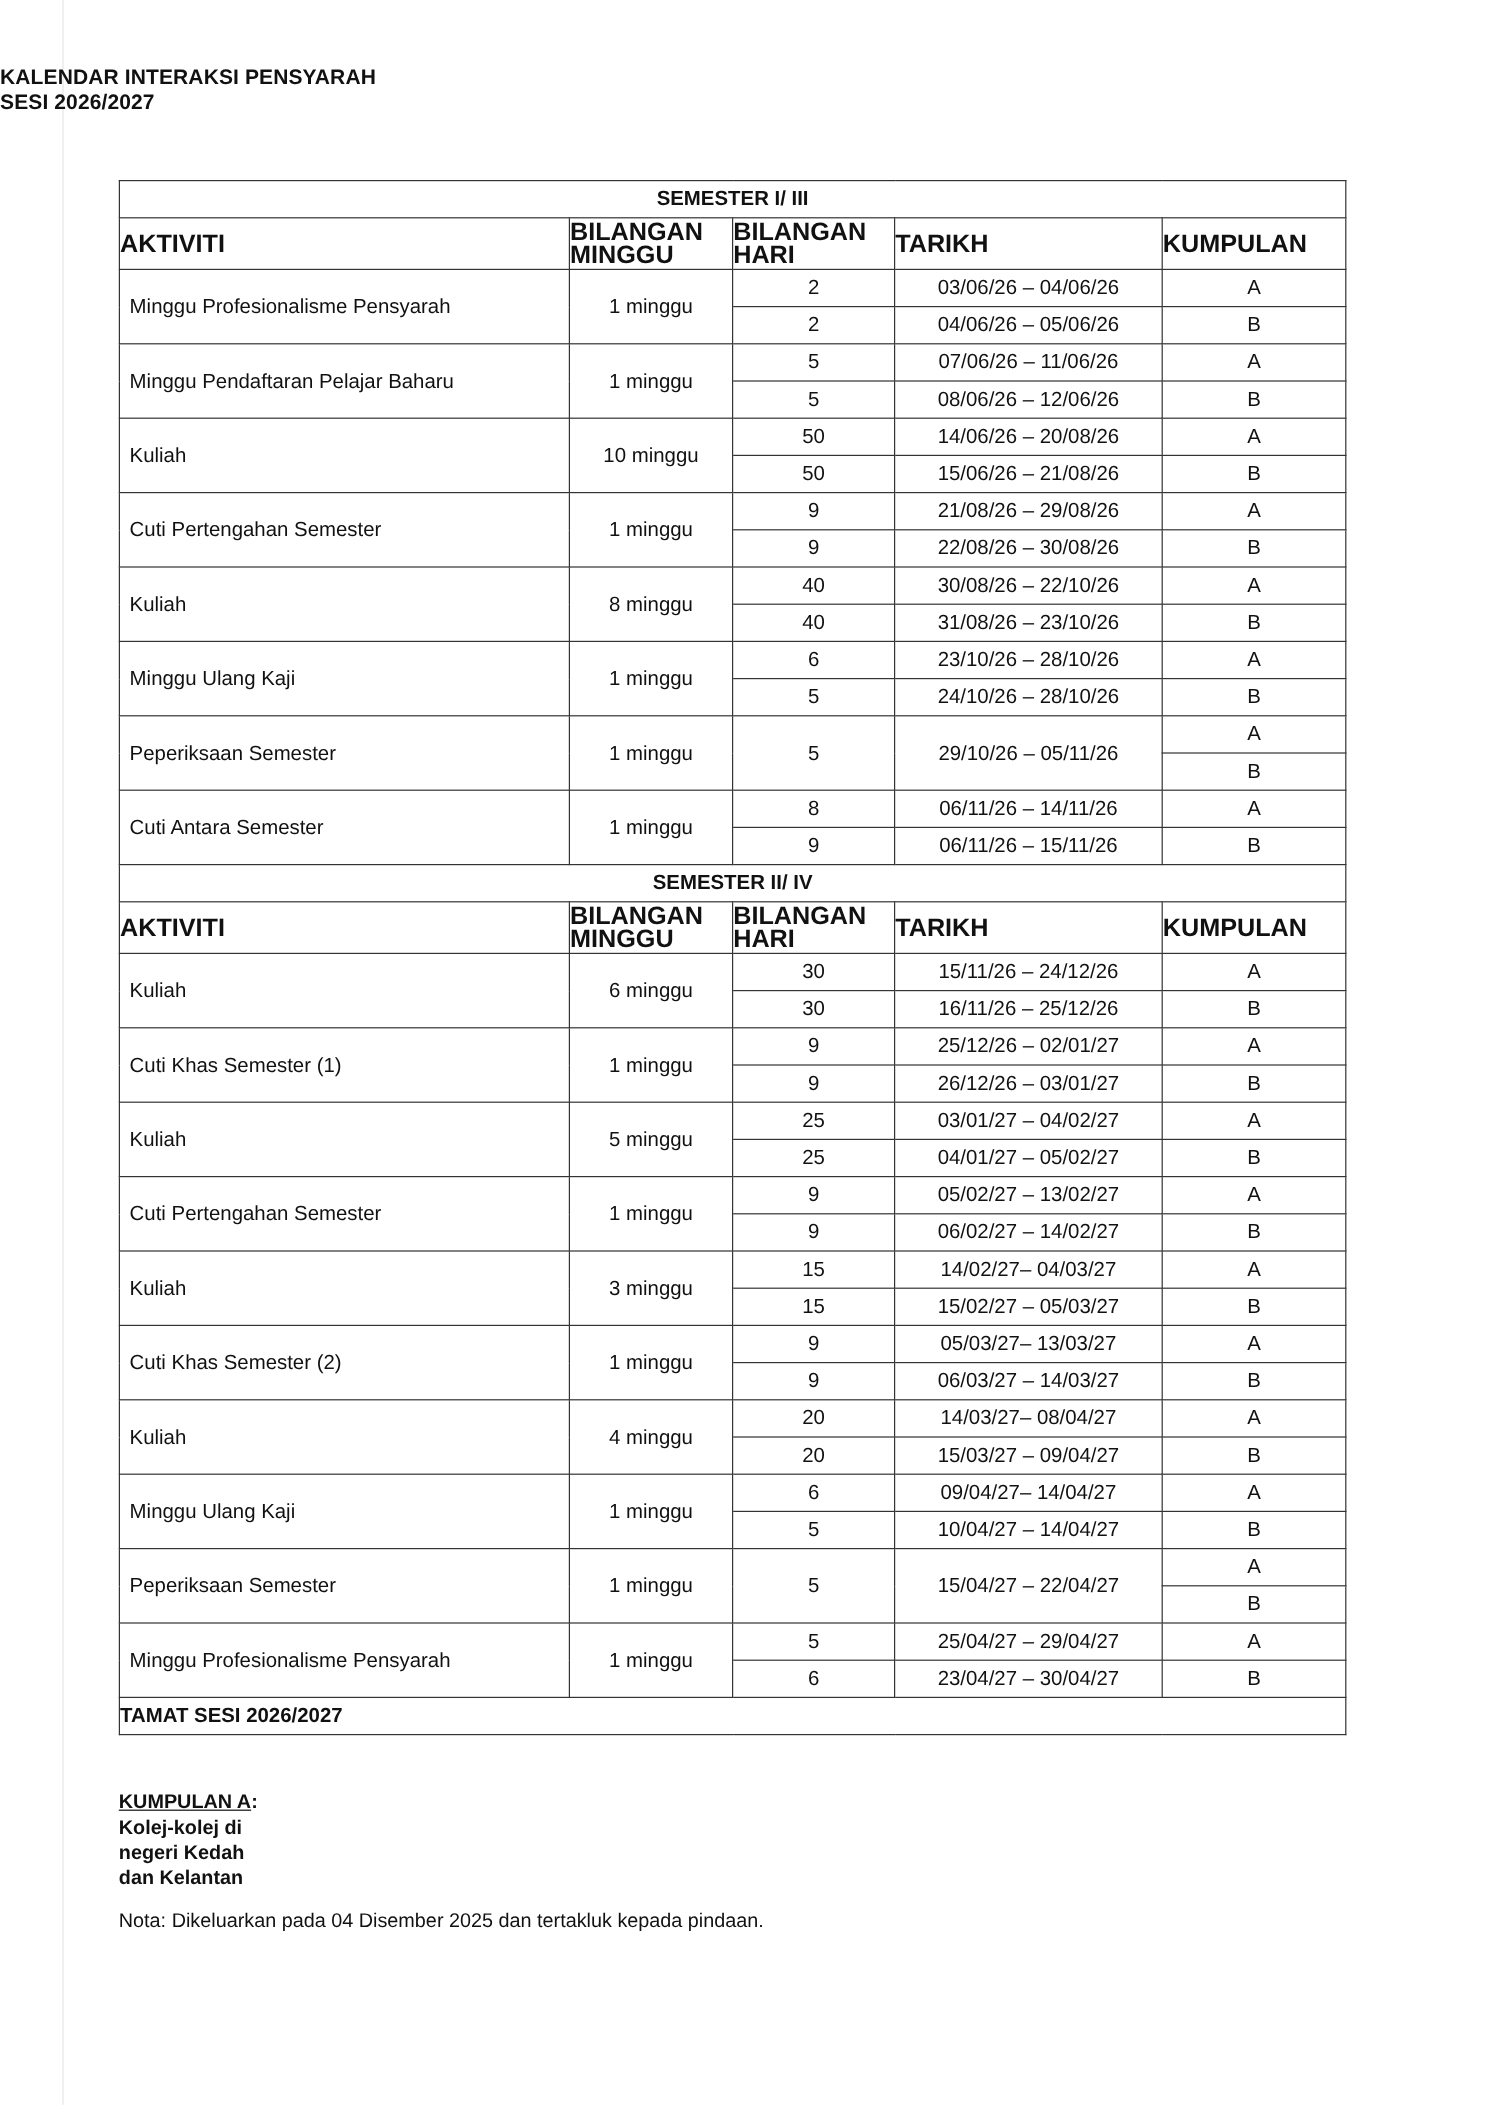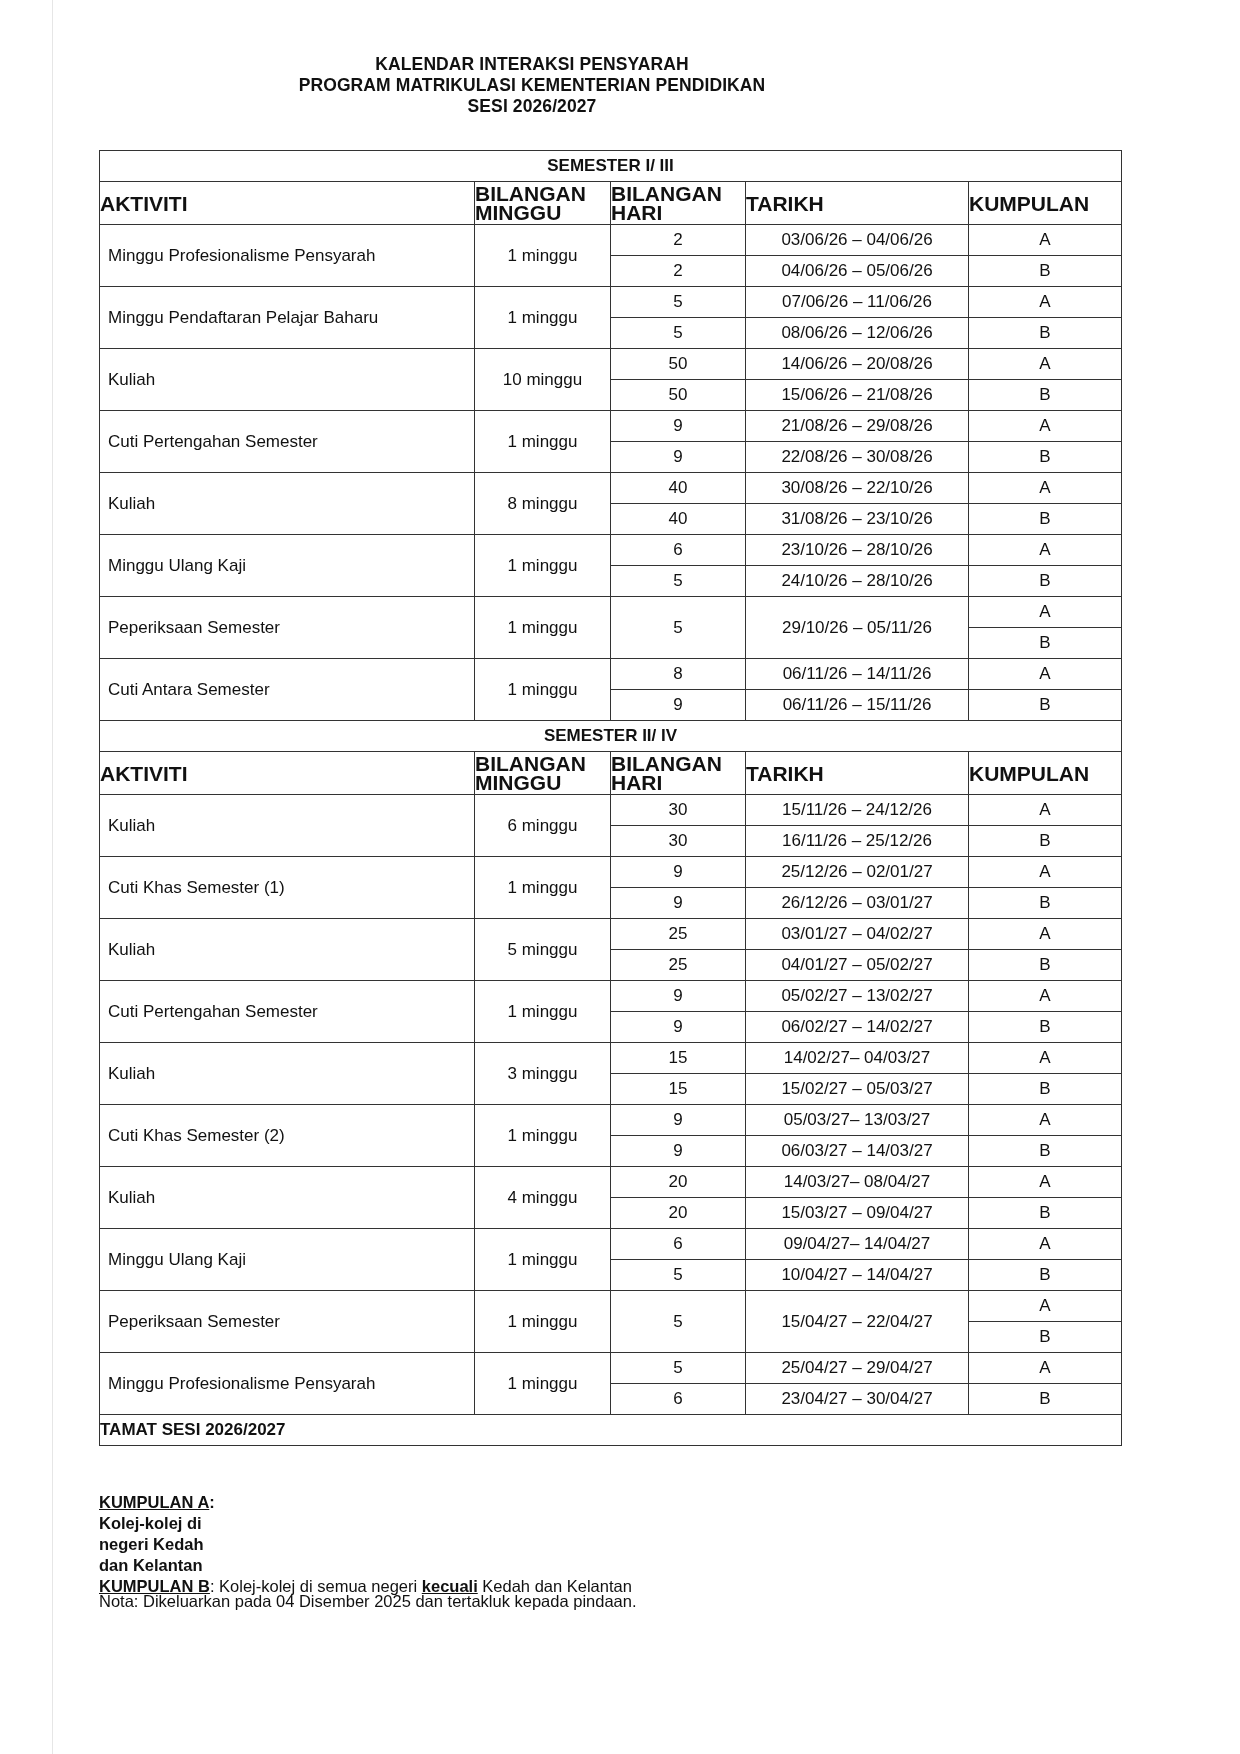--- a/index.html
+++ b/index.html
@@ -1,19 +1,19 @@
 <!DOCTYPE html>
 <html><head>
 <meta charset="utf-8">
 <style>
   html, body { margin:0; padding:0; background:#ffffff; }
   body { width:1240px; height:1754px; position:relative; overflow:hidden;
          font-family:"Liberation Sans", sans-serif; color:#111; }
   .page-edge { position:absolute; left:52px; top:0; width:1px; height:1754px; background:#e6e6e6; }
-  .title-block { position:absolute; top:54px; left:0; width:1064px; text-align:center; }
+  .title-block { position:absolute; top:54px; left:0; width:1064px; }
   .title-line { font-weight:bold; font-size:17.5px; line-height:21px; letter-spacing:0.1px; }
   .cal-table { position:absolute; left:99px; top:150px; width:1022px;
                border-collapse:collapse; table-layout:fixed; font-size:17px;padding-left:20px; }
   .cal-table td, .cal-table th { border:1.6px solid #333; padding:0; }
   .sem-row th { font-weight:bold; font-size:17px; height:30px; text-align:center; }
   .hdr th { font-weight:bold; font-size:21px; line-height:19px; height:42px; text-align:left; }
   .act { text-align:left; padding-left:8px !important; vertical-align:middle; }
   .c { text-align:center; vertical-align:middle; }
   .sub td { height:30px; }
   .end-row th { font-weight:bold; height:30px; text-align:left; }
@@ -22,21 +22,20 @@
   .legend b { font-weight:bold;text-decoration:underline; }
   .note { position:absolute; left:99px; top:1545px; font-size:16.5px;margin-top:47px; }
 </style>
 </head>
 <body>
 
 <div class="page-edge"></div>
 
 <div class="title-block">
   <div class="title-line">KALENDAR INTERAKSI PENSYARAH</div>
-  <div class="title-line">PROGRAM MATRIKULASI KEMENTERIAN PENDIDIKAN</div>
   <div class="title-line">SESI 2026/2027</div>
 </div>
 
 <table class="cal-table">
   <colgroup>
     <col style="width:375px">
       <col style="width:136px">
       <col style="width:135px">
       <col style="width:223px">
       <col style="width:153px">
@@ -289,18 +288,15 @@
       <tr class="end-row">
         <th colspan="5">TAMAT SESI 2026/2027</th>
       </tr>
     </tbody>
 </table>
 
 <div class="legend">
   <div>
     <span class="k"><b>KUMPULAN A</b><span style="font-weight:bold">:  Kolej-kolej di negeri Kedah dan Kelantan</span></span>
   </div>
-  <div>
-    <span><b>KUMPULAN B</b><span>:  Kolej-kolej di semua negeri </span><b>kecuali</b><span> Kedah dan Kelantan</span></span>
-  </div>
 </div>
 
 <div class="note">Nota: Dikeluarkan pada 04 Disember 2025 dan tertakluk kepada pindaan.</div>
 
 </body></html>

